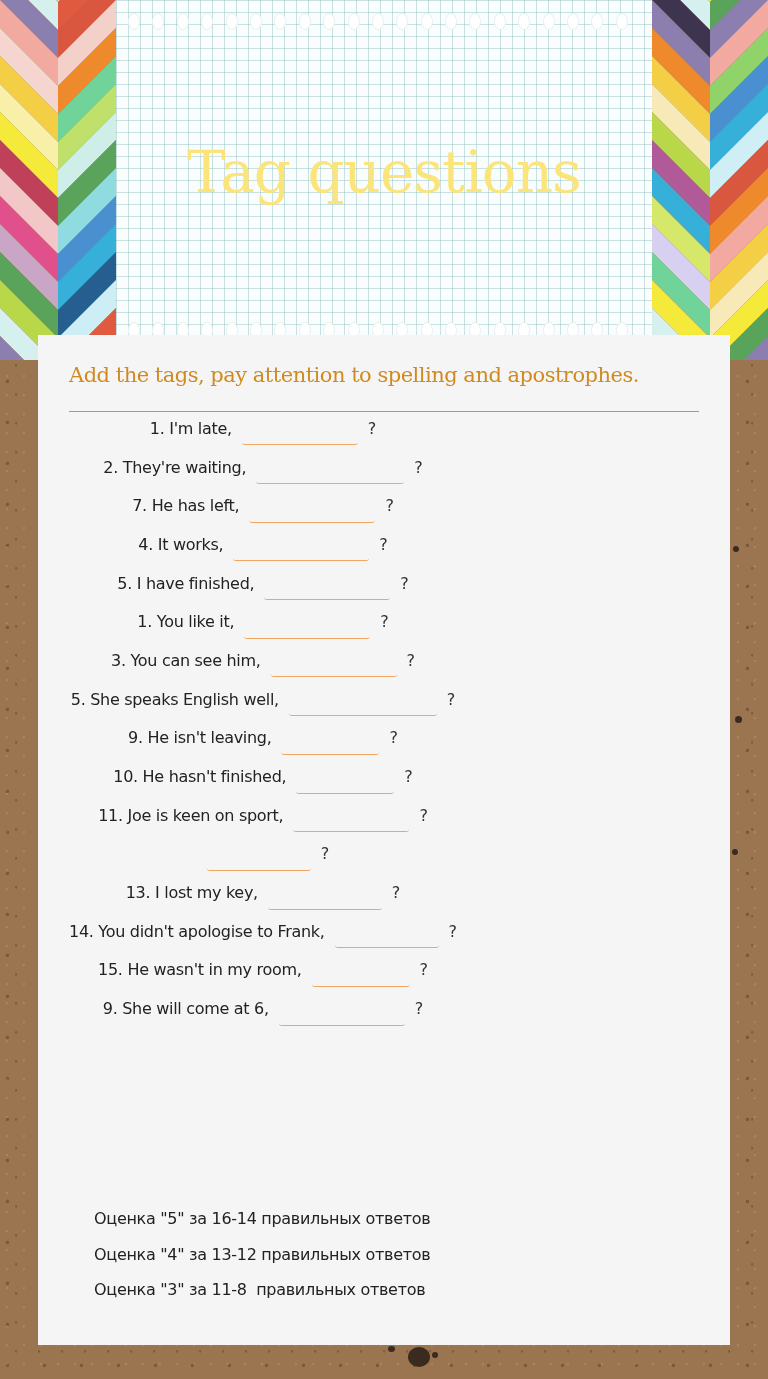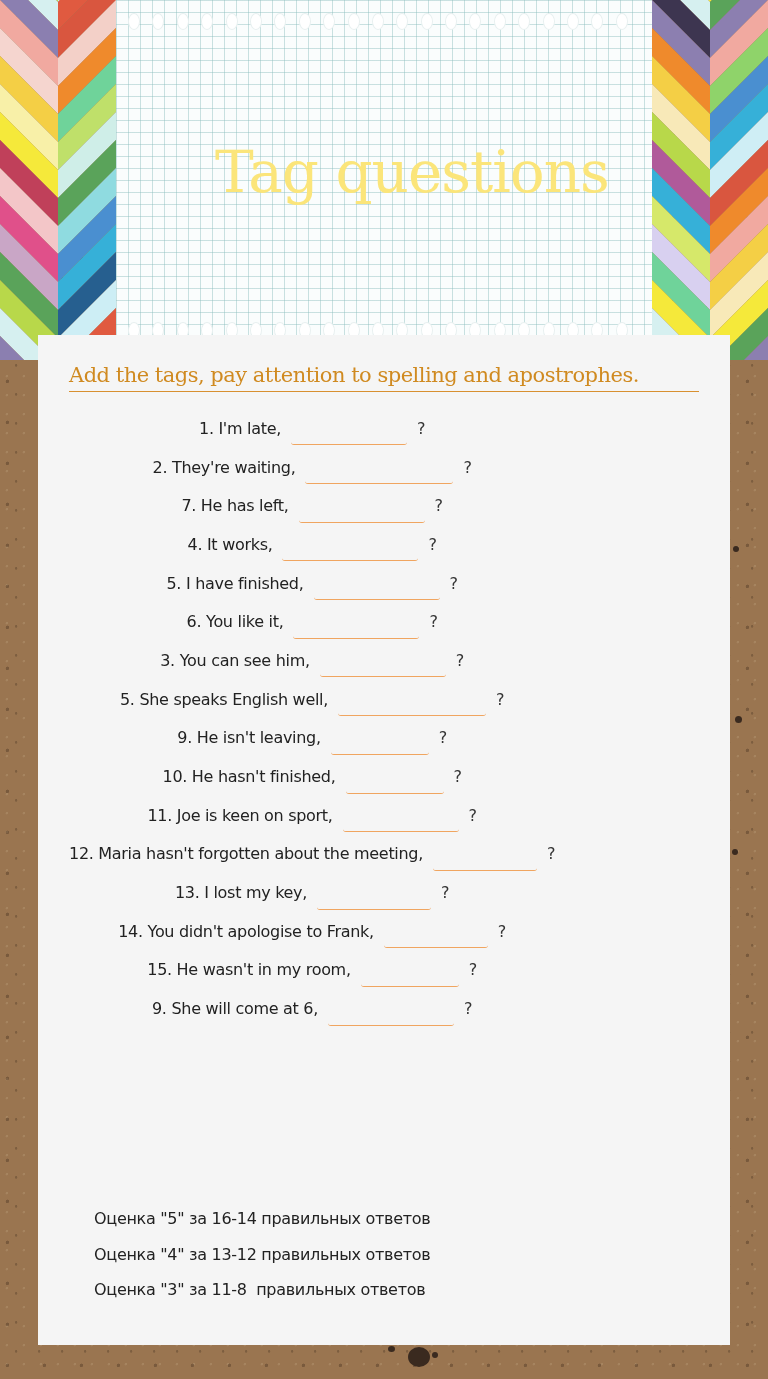--- a/index.html
+++ b/index.html
@@ -39,32 +39,32 @@
     .holes span {
       width: 12px; height: 17px; border-radius: 50%;
       background: #ffffff; border: 1px solid #e8f0f0;
     }
     .holes.top { top: 13px; }
     .holes.bottom { top: 322px; }
     .title {
       position: absolute; left: 116px; width: 536px; top: 138px;
       text-align: center;
       font-family: "DejaVu Serif", serif;
-      font-size: 58px; color: #fbe57a; letter-spacing: -1px; margin-left: 28px;
+      font-size: 58px; color: #fbe57a; letter-spacing: -1px;
     }
     
     .card {
       position: absolute; left: 38px; top: 335px; width: 692px; height: 1010px;
       background: #f5f5f5;
     }
     .card-heading {
       position: absolute; left: 31px; top: 28px; width: 630px;
       font-family: "DejaVu Serif", serif;
       font-size: 21px; color: #d08a20; letter-spacing: -0.5px;
-      padding-bottom: 4px;
+      padding-bottom: 24px;
       border-bottom: 1px solid #d89030;
     }
     .questions { position: absolute; left: 31px; top: 74px; }
     .q-row {
       height: 38.7px; display: flex; align-items: center;
       font-size: 16px; color: #222; white-space: nowrap; justify-content: center;
     }
     .q-text { letter-spacing: -0.3px; }
     .q-blank {
       display: inline-block; height: 22px; margin: 0 10px 0 10px;
@@ -257,21 +257,21 @@
         <span class="q-text">4. It works,</span>
         <input class="q-blank" type="text" style="width: 136px; border-top: none; border-left: none; border-right: none; outline: none;" value="">
         <span class="q-mark">?</span>
       </div>
       <div class="q-row">
         <span class="q-text">5. I have finished,</span>
         <input class="q-blank" type="text" style="width: 126px; border-top: none; border-left: none; border-right: none; outline: none;" value="">
         <span class="q-mark">?</span>
       </div>
       <div class="q-row">
-        <span class="q-text">6. You like it,</span>
+        <span class="q-text">1. You like it,</span>
         <input class="q-blank" type="text" style="width: 126px; border-top: none; border-left: none; border-right: none; outline: none;" value="">
         <span class="q-mark">?</span>
       </div>
       <div class="q-row">
         <span class="q-text">3. You can see him,</span>
         <input class="q-blank" type="text" style="width: 126px; border-top: none; border-left: none; border-right: none; outline: none;" value="">
         <span class="q-mark">?</span>
       </div>
       <div class="q-row">
         <span class="q-text">5. She speaks English well,</span>
@@ -287,21 +287,20 @@
         <span class="q-text">10. He hasn't finished,</span>
         <input class="q-blank" type="text" style="width: 98px; border-top: none; border-left: none; border-right: none; outline: none;" value="">
         <span class="q-mark">?</span>
       </div>
       <div class="q-row">
         <span class="q-text">11. Joe is keen on sport,</span>
         <input class="q-blank" type="text" style="width: 116px; border-top: none; border-left: none; border-right: none; outline: none;" value="">
         <span class="q-mark">?</span>
       </div>
       <div class="q-row">
-        <span class="q-text">12. Maria hasn't forgotten about the meeting,</span>
         <input class="q-blank" type="text" style="width: 104px; border-top: none; border-left: none; border-right: none; outline: none;" value="">
         <span class="q-mark">?</span>
       </div>
       <div class="q-row">
         <span class="q-text">13. I lost my key,</span>
         <input class="q-blank" type="text" style="width: 114px; border-top: none; border-left: none; border-right: none; outline: none;" value="">
         <span class="q-mark">?</span>
       </div>
       <div class="q-row">
         <span class="q-text">14. You didn't apologise to Frank,</span>

